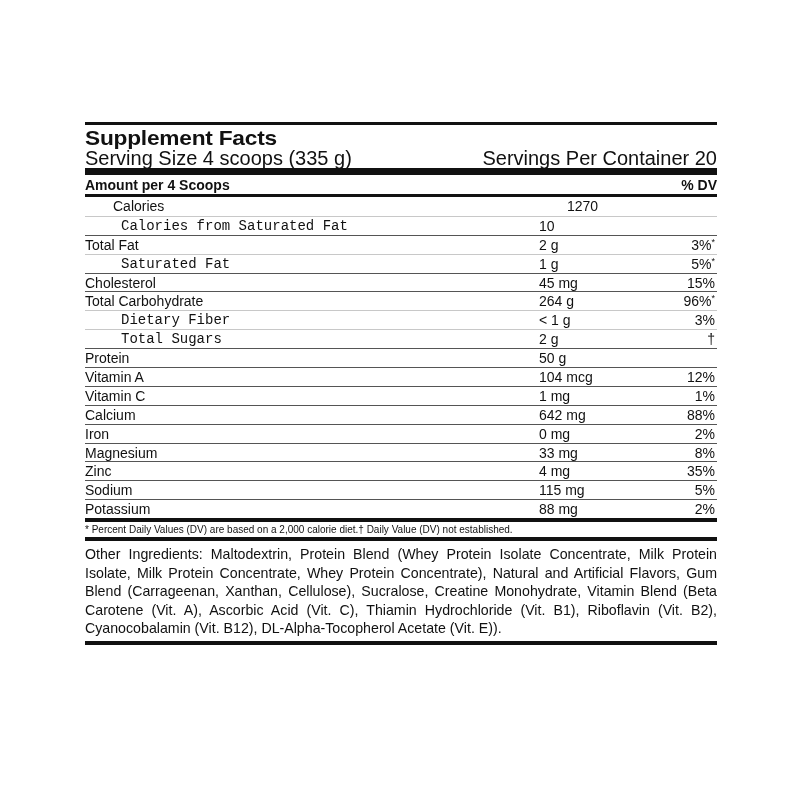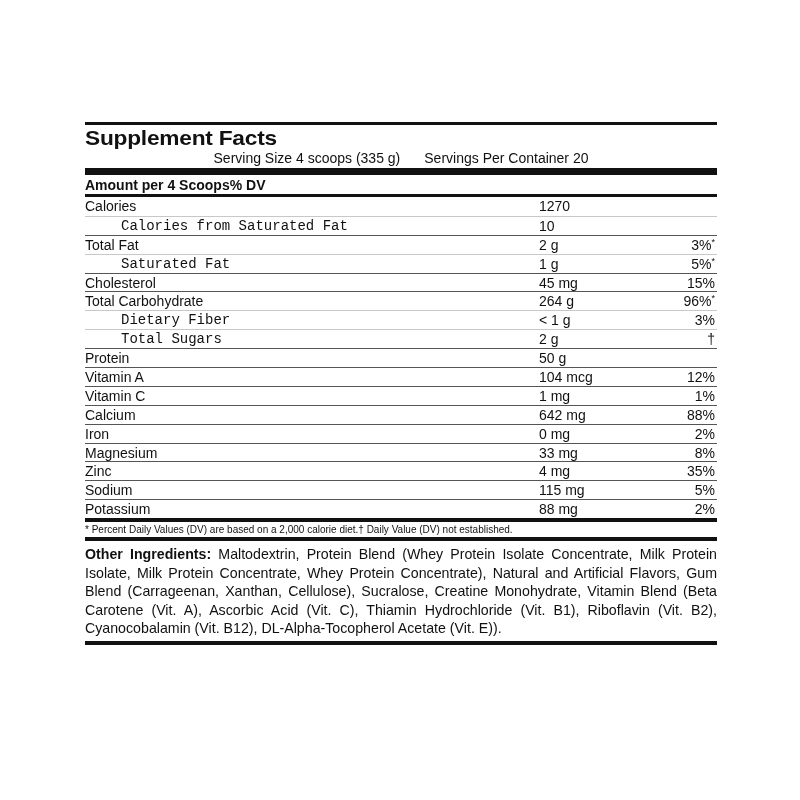--- a/index.html
+++ b/index.html
@@ -2,38 +2,38 @@
 <html><head>
   <meta charset="utf-8">
   <style>
     html, body { margin: 0; padding: 0; background: #ffffff; }
     body { width: 800px; height: 800px; position: relative; overflow: hidden;
            font-family: "Liberation Sans", "DejaVu Sans", sans-serif; color: #111; }
     .label { position: absolute; left: 85px; top: 122px; width: 632px; }
     .bar-top { height: 3px; background: #111; }
     .title { font-size: 21px; font-weight: 900; letter-spacing: -0.2px; line-height: 22px;
              margin-top: 2px; transform: scaleX(1.08); transform-origin: left; }
-    .serving { display: flex; justify-content: center; font-size: 14px; line-height: 18px; gap: 24px; }
+    .serving { display: flex; justify-content: space-between; font-size: 20px; line-height: 18px; gap: 24px; }
     .bar-thick { height: 7px; background: #111; margin-top: 1px; }
-    .hdr { display: flex; font-size: 14px; font-weight: bold;
+    .hdr { display: flex; justify-content: space-between; font-size: 14px; font-weight: bold;
            line-height: 18px; padding-top: 1px; }
     .bar-med { height: 3px; background: #111; }
     .row { position: relative; display: flex; height: 18.9px; line-height: 18px; font-size: 14px;
            border-top: 1.5px solid #555; box-sizing: border-box; }
-    .row.first { border-top: none; }
+    .row.first { border-top: none; margin-left: 28px; }
     .row.sub { border-top: 1.5px solid #c8c8c8; }
     .row .name { flex: 0 0 454px; }
     .row.sub .name { padding-left: 36px; box-sizing: border-box; font-family: Liberation Mono, monospace; }
     .row .amt { flex: 0 0 120px; }
     .row .dv { flex: 1; text-align: right; padding-right: 2px; }
     sup { font-size: 9px; vertical-align: top; line-height: 10px; position: relative; top: 1px; }
     .bar-foot { height: 4px; background: #111; }
     .foot { display: flex; justify-content: flex-start; font-size: 10px; line-height: 15px; }
     .ingredients { font-size: 14.2px; line-height: 18.5px; text-align: justify; padding: 4px 0 2px 0; }
-    .ingredients b { font-weight: bold; }
+    .ingredients b { font-weight: normal; }
     .bar-bottom { height: 4px; background: #111; margin-top: 1px; }
   </style>
 </head>
 <body>
 
 <div class="label">
   <div class="bar-top"></div>
   <div class="title">Supplement Facts</div>
   <div class="serving">
     <span>Serving Size 4 scoops (335 g)</span>

